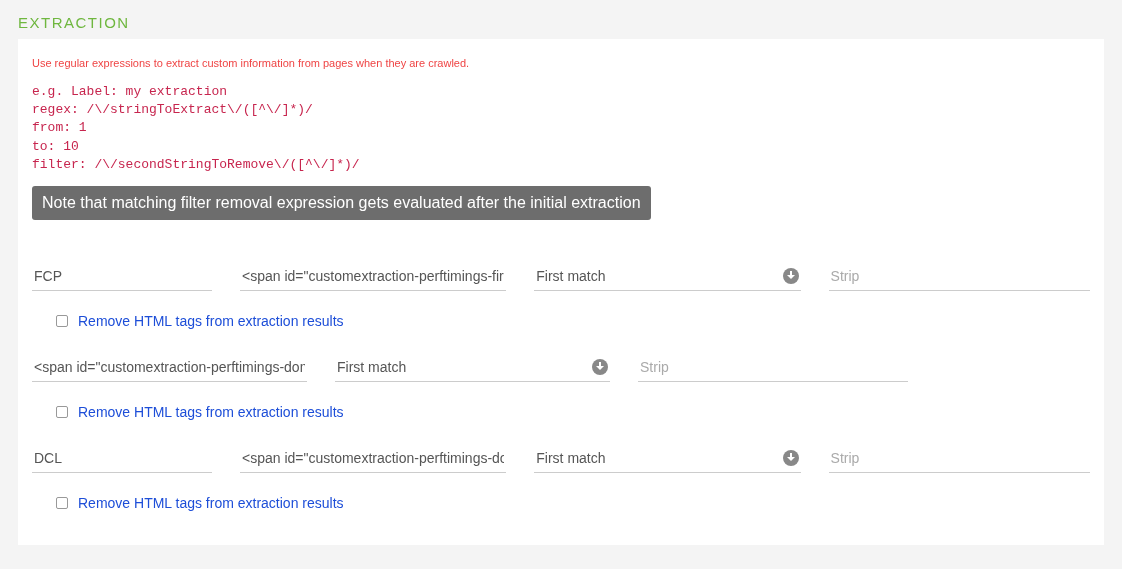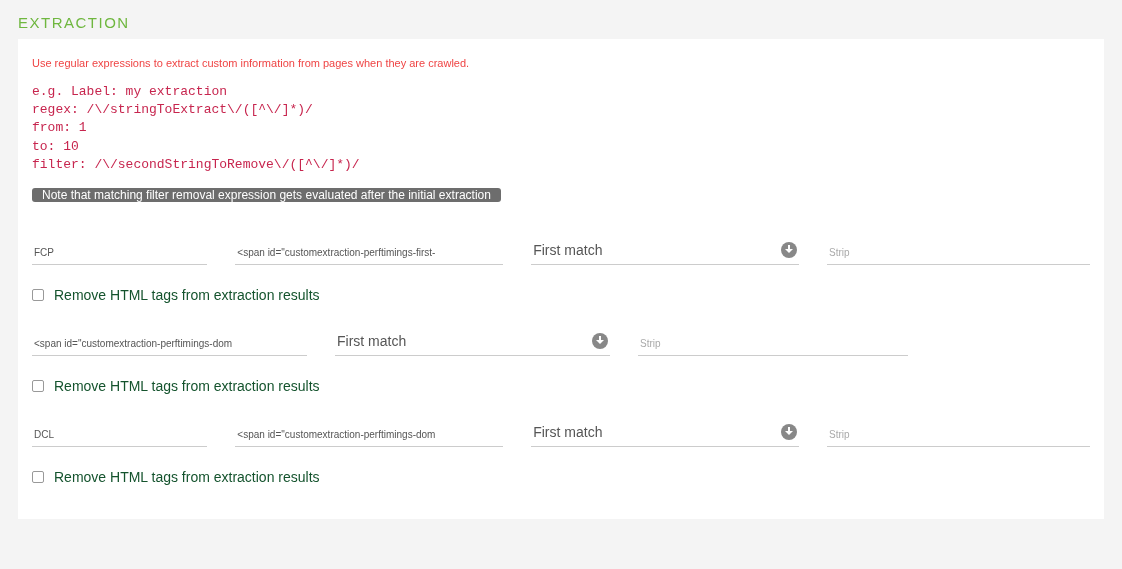--- a/index.html
+++ b/index.html
@@ -60,24 +60,24 @@
     font-size: 13px;
     line-height: 1.4;
     color: #c7254e;
     white-space: pre;
     margin-bottom: 12px;
   }
   .note-pill {
     display: inline-block;
     background: #6d6d6d;
     color: #fff;
-    font-size: 12px;
-    padding: 0 10px;
+    font-size: 16px;
+    padding: 8px 10px;
     border-radius: 3px;
-    margin-bottom: 16px;
+    margin-bottom: 24px;
   }
   .btn-row { margin-bottom: 18px; }
   .btn {
     display: inline-flex;
     align-items: center;
     color: #fff;
     font-size: 13px;
     letter-spacing: 0.5px;
     padding: 10px 14px;
     cursor: pointer;
@@ -111,21 +111,21 @@
   }
   .rule-row {
     display: flex;
     gap: 28px;
     align-items: flex-end;
   }
   .field {
     border: none;
     border-bottom: 1px solid #ccc;
     background: transparent;
-    font-size: 10px;
+    font-size: 14px;
     padding: 6px 2px;
     color: #555;
     font-family: inherit;
     outline: none;
   }
   .field::placeholder { color: #aaa; }
   .f-name  { width: 180px; }
   .f-regex { width: 275px; }
   .select-wrap {
     width: 275px;
@@ -161,21 +161,22 @@
     border-top: 4px solid #fff;
   }
   .f-strip { width: 270px; color: #aaa; }
   .checkbox-row {
     display: flex;
     align-items: center;
     gap: 10px;
     margin-top: 22px;
     margin-bottom: 24px;
     font-size: 14px;
-    color: #14532d;
+    color: #1d4ed8;
+    margin-left: 24px;
   }
   .cbox {
     width: 12px; height: 12px;
     border: 1px solid #999;
     background: #fff;
     border-radius: 2px;
   }
 </style>
 </head>
 <body>

